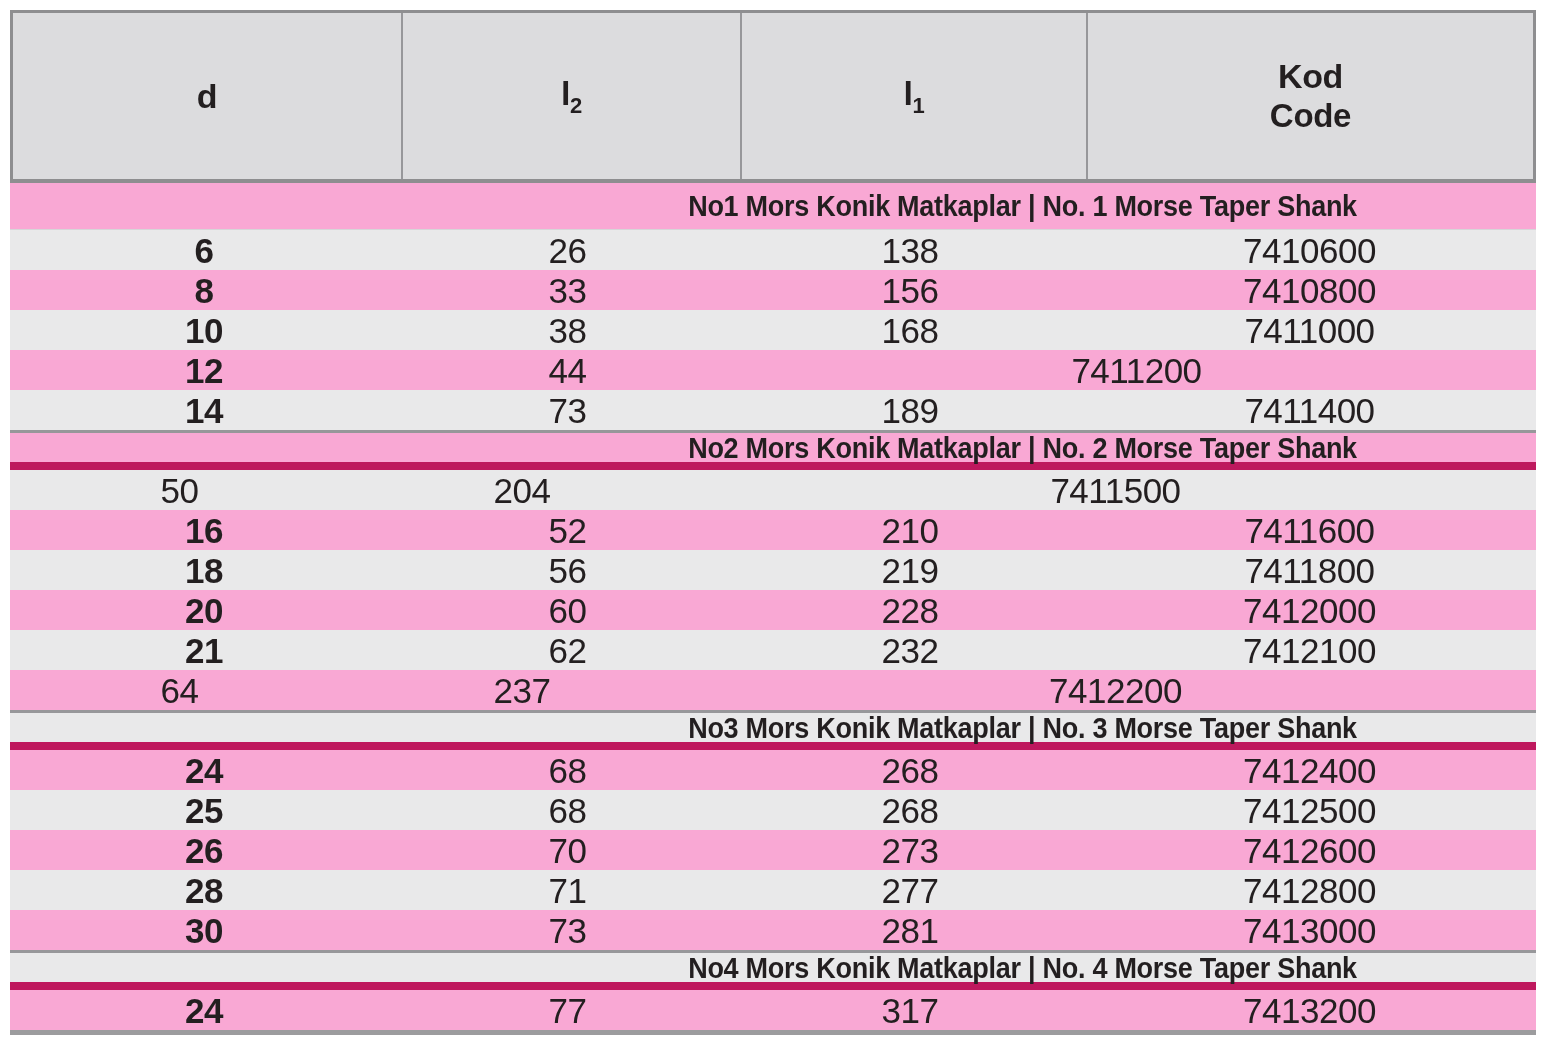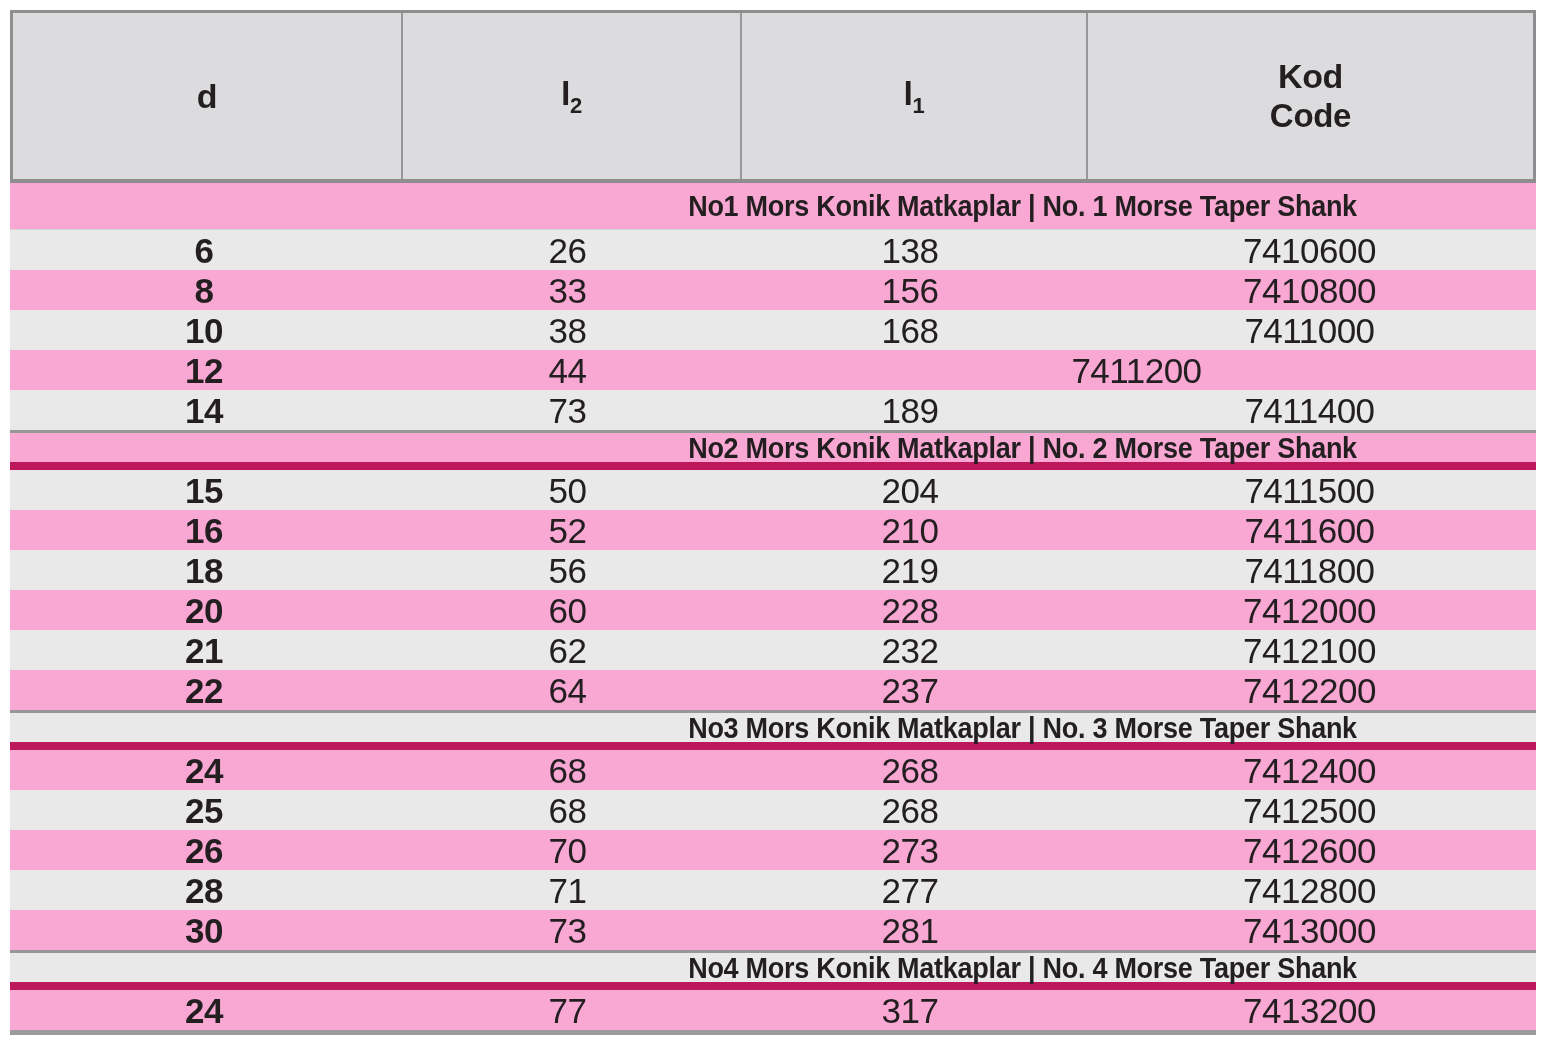--- a/index.html
+++ b/index.html
@@ -149,21 +149,20 @@
         <div class="row data-row stripe">
           <span class="cell w-d">14</span>
           <span class="cell w-l2">73</span>
           <span class="cell w-l1">189</span>
           <span class="cell w-code">7411400</span>
         </div>
         <div class="row title-row">
           <span class="title-text">No2 Mors Konik Matkaplar | No. 2 Morse Taper Shank</span>
         </div>
         <div class="row data-row stripe">
-          <span class="cell w-d">15</span>
           <span class="cell w-l2">50</span>
           <span class="cell w-l1">204</span>
           <span class="cell w-code">7411500</span>
         </div>
         <div class="row data-row">
           <span class="cell w-d">16</span>
           <span class="cell w-l2">52</span>
           <span class="cell w-l1">210</span>
           <span class="cell w-code">7411600</span>
         </div>
@@ -179,21 +178,20 @@
           <span class="cell w-l1">228</span>
           <span class="cell w-code">7412000</span>
         </div>
         <div class="row data-row stripe">
           <span class="cell w-d">21</span>
           <span class="cell w-l2">62</span>
           <span class="cell w-l1">232</span>
           <span class="cell w-code">7412100</span>
         </div>
         <div class="row data-row">
-          <span class="cell w-d">22</span>
           <span class="cell w-l2">64</span>
           <span class="cell w-l1">237</span>
           <span class="cell w-code">7412200</span>
         </div>
         <div class="row title-row stripe">
           <span class="title-text">No3 Mors Konik Matkaplar | No. 3 Morse Taper Shank</span>
         </div>
         <div class="row data-row">
           <span class="cell w-d">24</span>
           <span class="cell w-l2">68</span>

